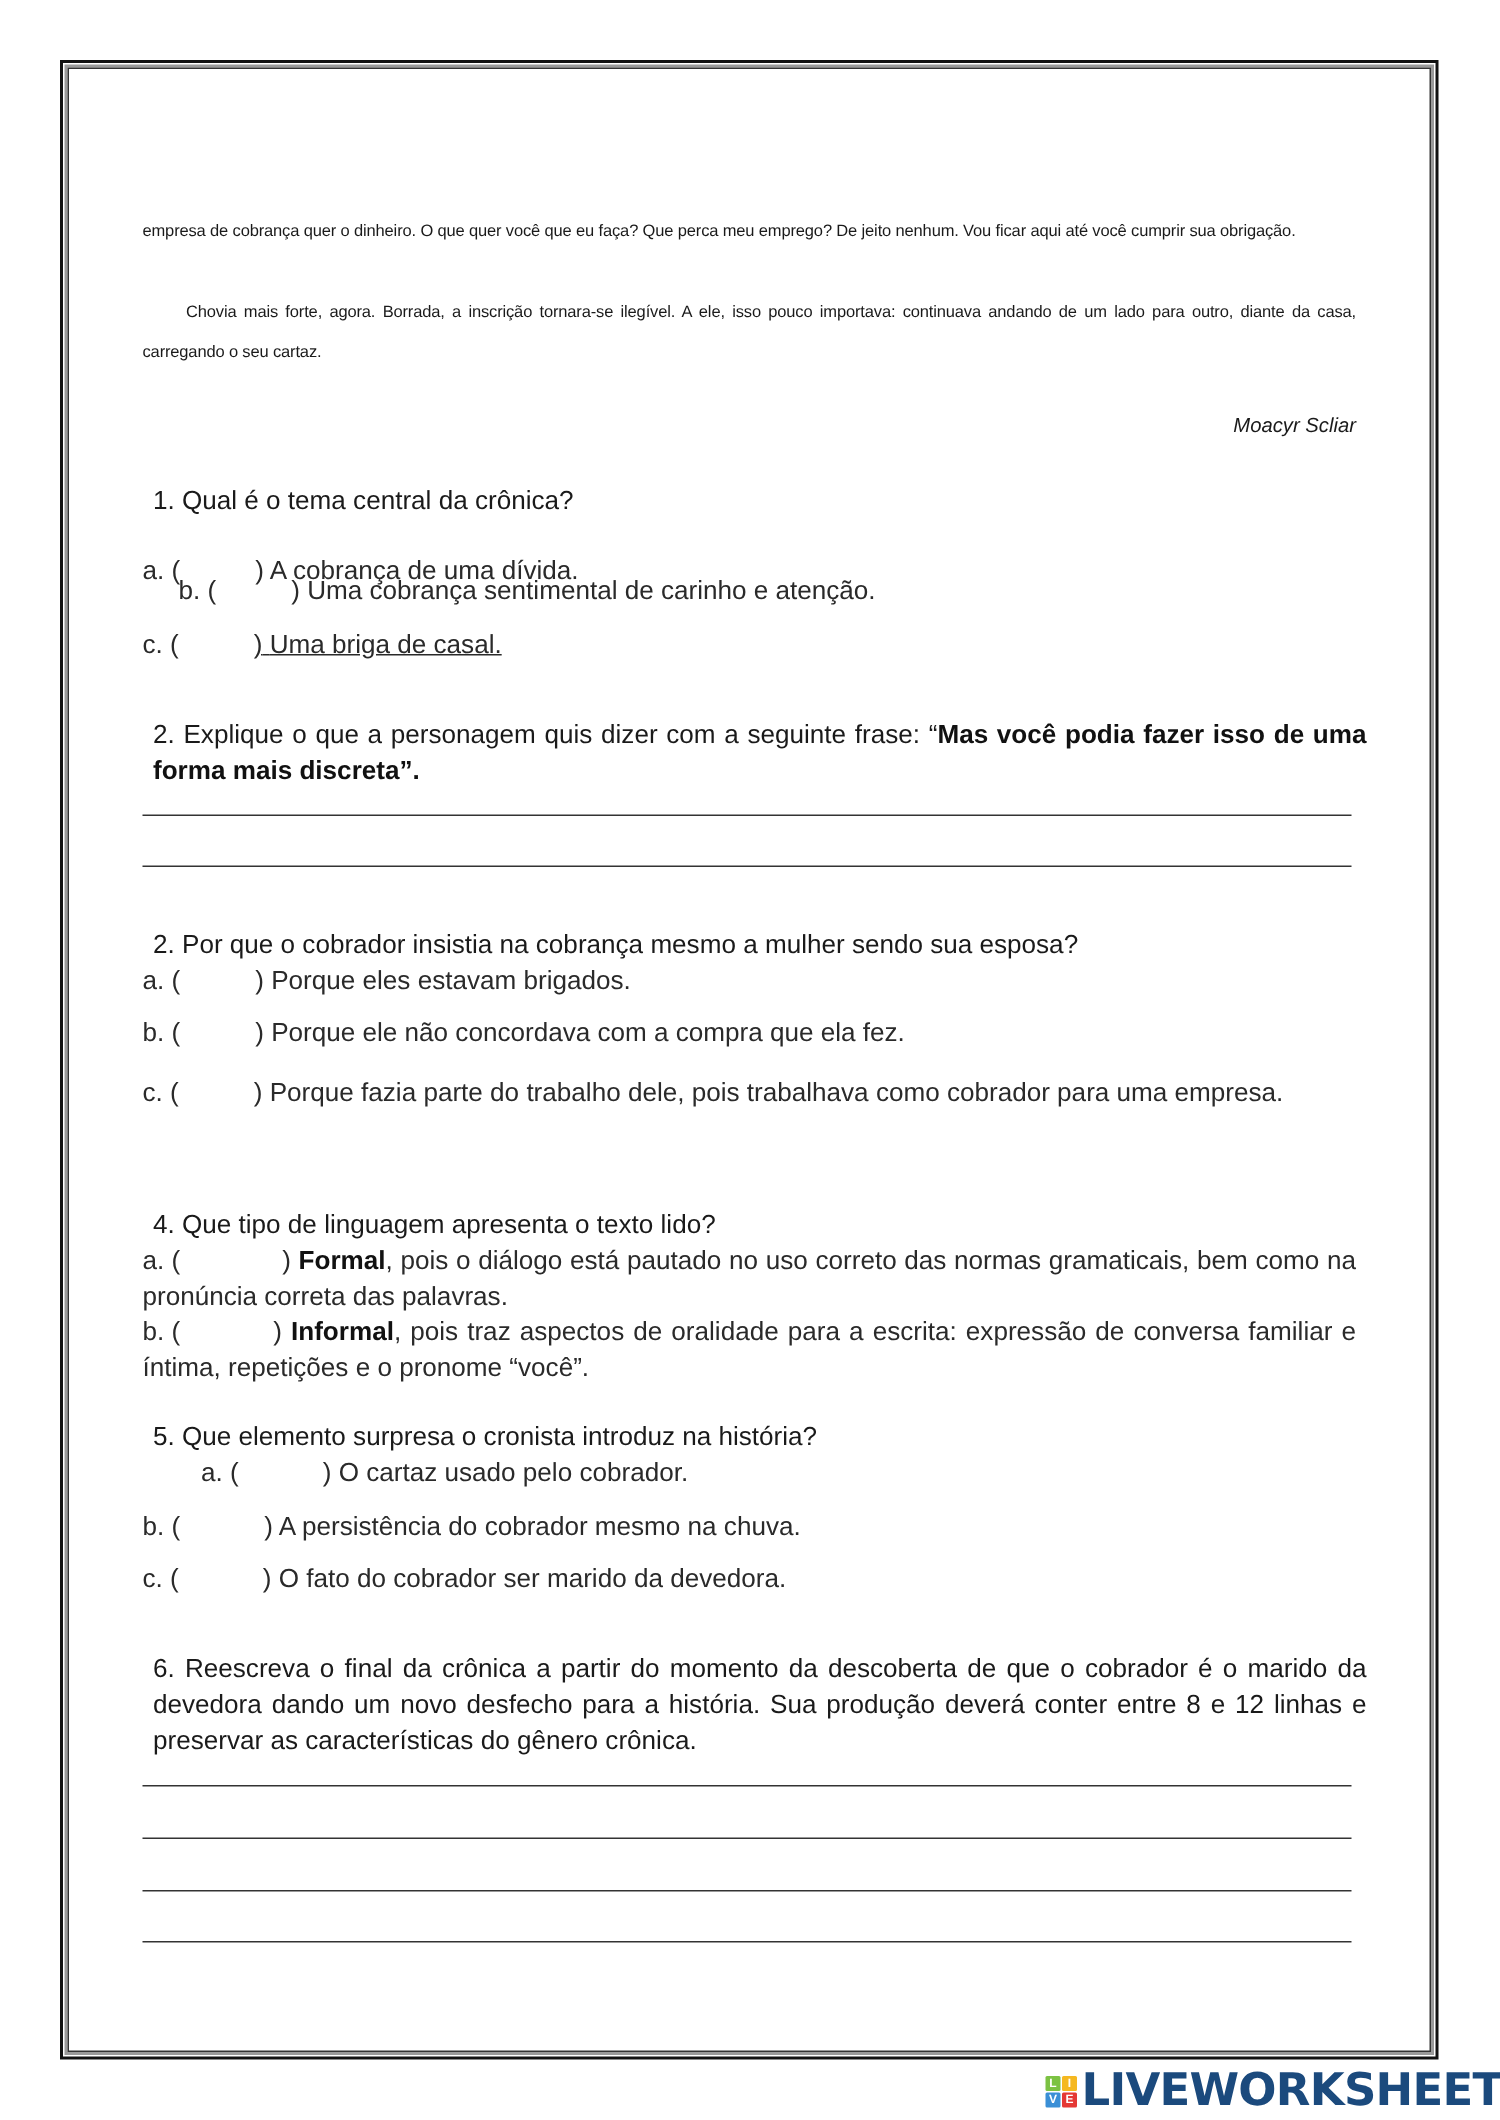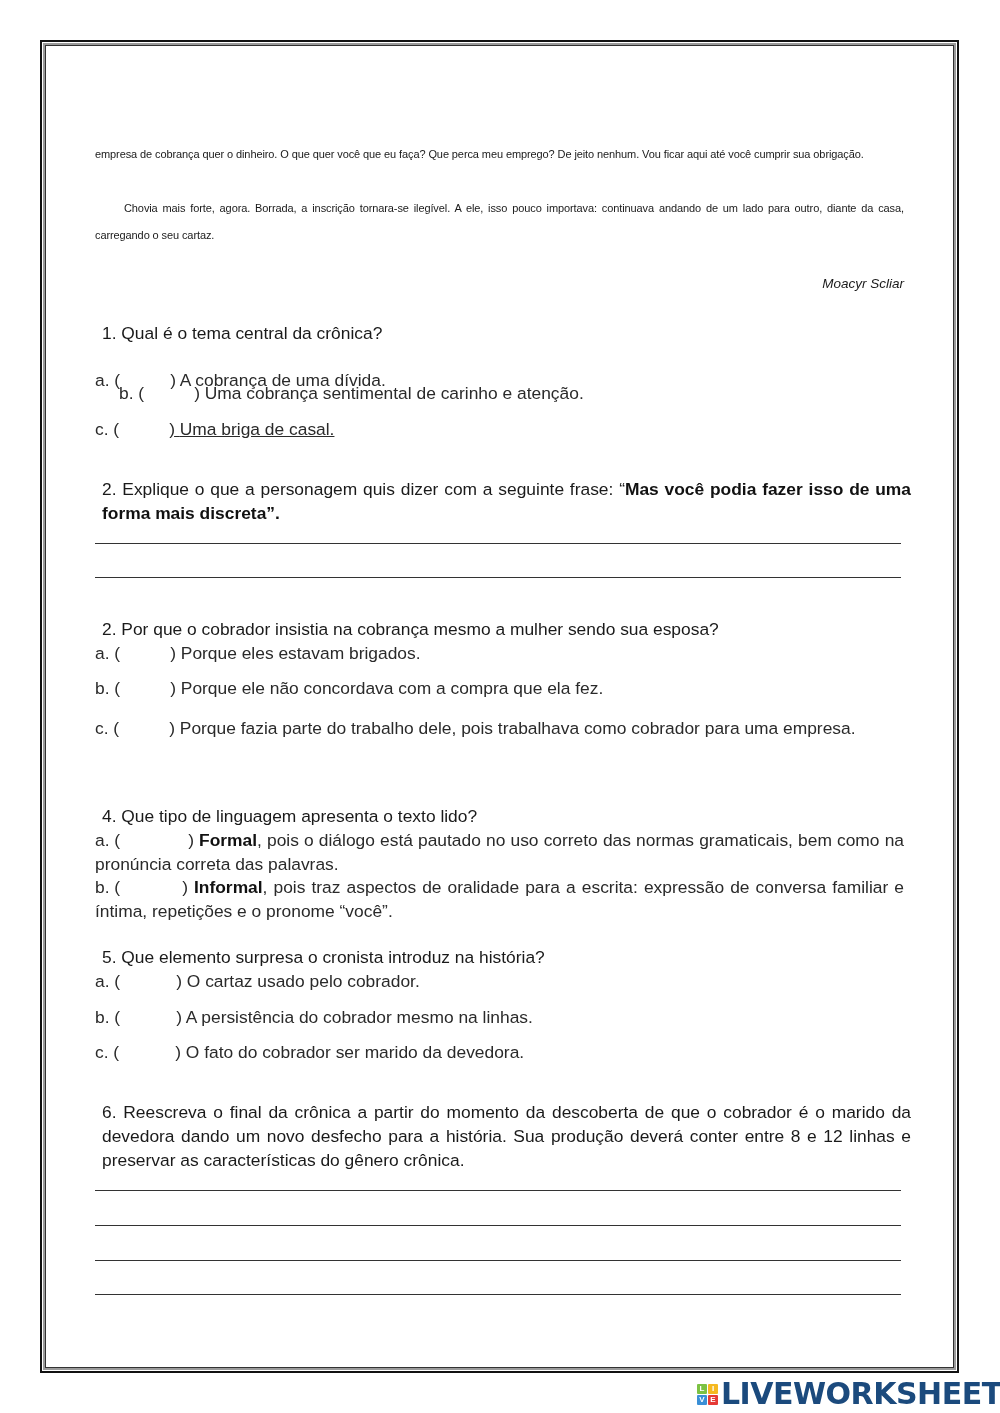--- a/index.html
+++ b/index.html
@@ -74,25 +74,25 @@
 
 <div class="q" style="top:804px;">4. Que tipo de linguagem apresenta o texto lido?</div>
 <div class="opt" style="top:828px;">
   <span class="lbl">a. (</span><span class="gap" style="width:68px;"></span><span>)</span> <b>Formal</b><span>, pois o diálogo está pautado no uso correto das normas gramaticais, bem como na pronúncia correta das palavras.</span>
 </div>
 <div class="opt" style="top:875px;">
   <span class="lbl">b. (</span><span class="gap" style="width:62px;"></span><span>)</span> <b>Informal</b><span>, pois traz aspectos de oralidade para a escrita: expressão de conversa familiar e íntima, repetições e o pronome “você”.</span>
 </div>
 
 <div class="q" style="top:945px;">5. Que elemento surpresa o cronista introduz na história?</div>
-<div class="opt" style="top:969px;">
+<div class="opt" style="top:969px;margin-left:39px;">
   <span class="lbl">a. (</span><span class="gap" style="width:56px;"></span><span>)</span> <span>O cartaz usado pelo cobrador.</span>
 </div>
 <div class="opt" style="top:1005px;">
-  <span class="lbl">b. (</span><span class="gap" style="width:56px;"></span><span>)</span> <span>A persistência do cobrador mesmo na linhas.</span>
+  <span class="lbl">b. (</span><span class="gap" style="width:56px;"></span><span>)</span> <span>A persistência do cobrador mesmo na chuva.</span>
 </div>
 <div class="opt" style="top:1040px;">
   <span class="lbl">c. (</span><span class="gap" style="width:56px;"></span><span>)</span> <span>O fato do cobrador ser marido da devedora.</span>
 </div>
 
 <div class="q" style="top:1100px;">6. Reescreva o final da crônica a partir do momento da descoberta de que o cobrador é o marido da devedora dando um novo desfecho para a história. Sua produção deverá conter entre 8 e 12 linhas e preservar as características do gênero crônica.</div>
 <div class="line" style="top:1190px;"></div>
 <div class="line" style="top:1225px;"></div>
 <div class="line" style="top:1260px;"></div>
 <div class="line" style="top:1294px;"></div>

